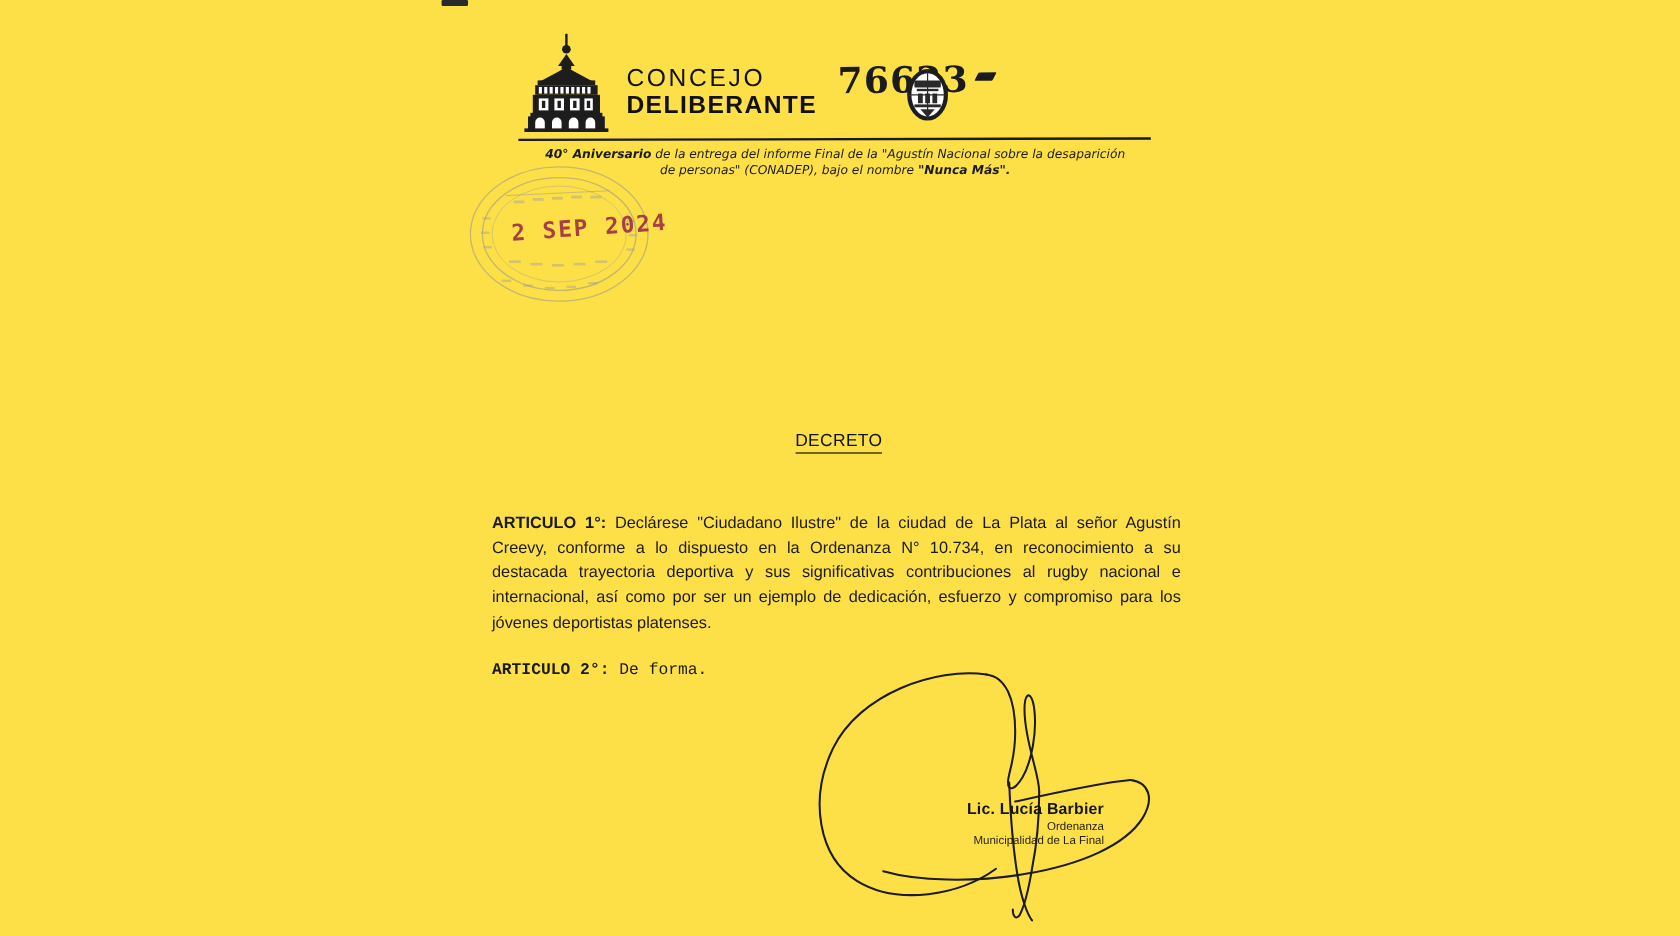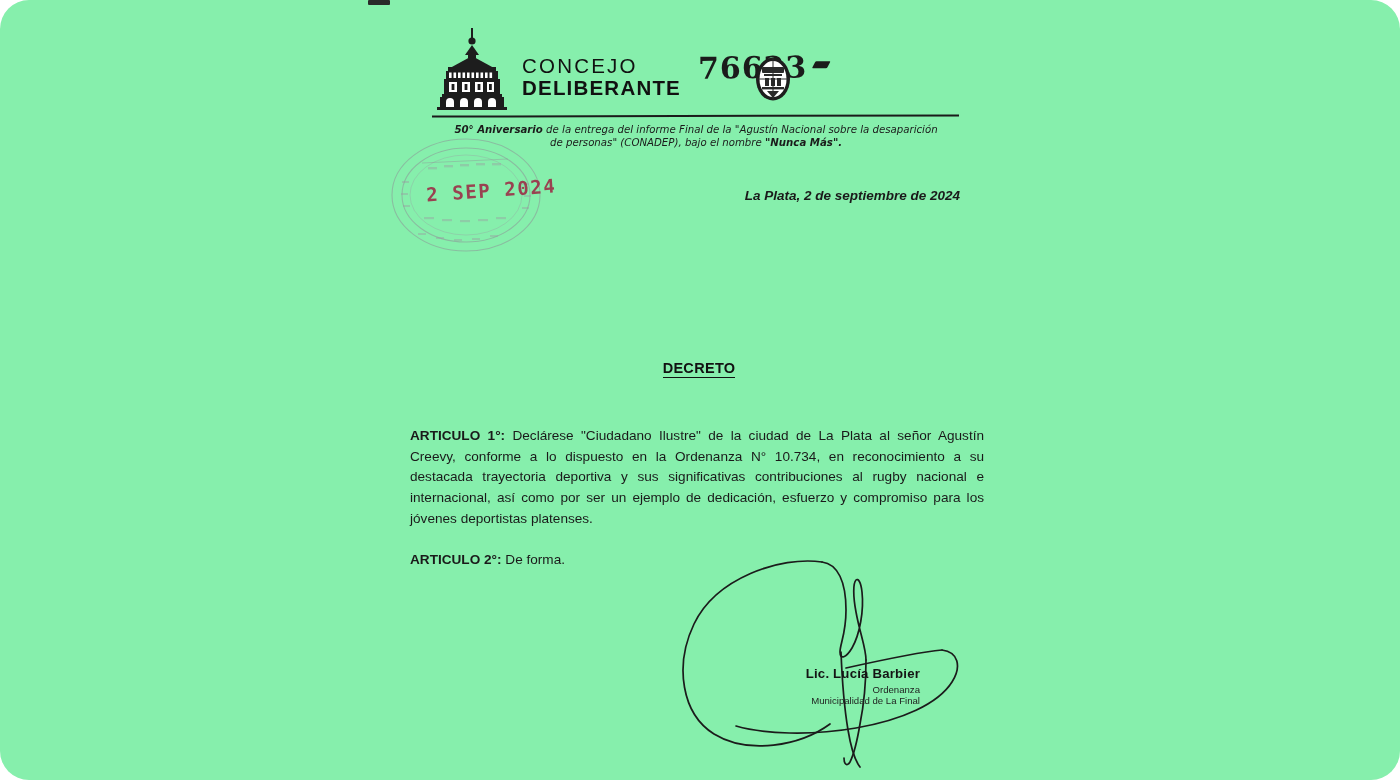--- a/index.html
+++ b/index.html
@@ -16,22 +16,21 @@
     font-family: "Liberation Sans", sans-serif;
     color: #1a1a1a;
     -webkit-font-smoothing: antialiased;
   }
 
   .page {
     position: absolute;
     left: 0; top: 0;
     width: 1400px;
     height: 780px;
-    background: #86efac;
-    border-radius: 29px;
+    background: #fde047;
   }
 
   
   .top-artifact {
     position: absolute;
     left: 368px;
     top: 0px;
     width: 22px;
     height: 5px;
     background: #2a2a2a;
@@ -196,40 +195,40 @@
     color: #1a1a1a;
   }
 
   .decreto-title {
     position: absolute;
     left: 414px;
     top: 360px;
     width: 570px;
     text-align: center;
     font-size: 14.5px;
-    font-weight: bold;
+    font-weight: normal;
     letter-spacing: 0.3px;
     color: #111;
   }
   .decreto-title span {
     border-bottom: 1.6px solid #111;
     padding-bottom: 1px;
   }
 
   .article {
     position: absolute;
     left: 410px;
     width: 574px;
     font-size: 13.6px;
     line-height: 1.52;
     color: #1a1a1a;
     text-align: justify;
   }
   .article.art1 { top: 426px; }
-  .article.art2 { top: 550px; }
+  .article.art2 { top: 550px; font-family: Liberation Mono, monospace; }
   .article .lead {
     font-weight: bold;
   }
 
   
   .signature-area {
     position: absolute;
     left: 670px;
     top: 548px;
     width: 300px;
@@ -343,21 +342,21 @@
         <line x1="2" y1="23" x2="36" y2="23"></line>
         <line x1="19" y1="2" x2="19" y2="44"></line>
       </g>
     </svg>
 
   </div>
 
   <div class="header-rule"></div>
 
   <div class="anniversary">
-    <b>50° Aniversario</b><span> de la entrega del informe Final de la "Agustín Nacional sobre la desaparición</span>
+    <b>40° Aniversario</b><span> de la entrega del informe Final de la "Agustín Nacional sobre la desaparición</span>
     <br>
     <span>de personas" (CONADEP), bajo el nombre </span><b>"Nunca Más".</b>
   </div>
 
   <div class="stamp">
     <svg width="156" height="115" viewBox="0 0 156 115">
       <g fill="none" stroke="#8d8d95" stroke-width="1.1" opacity="0.5">
         <ellipse cx="78" cy="58" rx="74" ry="56"></ellipse>
         <ellipse cx="78" cy="58" rx="64" ry="47"></ellipse>
       </g>
@@ -387,21 +386,20 @@
         <rect x="30" y="96" width="8" height="2"></rect>
         <rect x="48" y="100" width="8" height="2"></rect>
         <rect x="66" y="102" width="8" height="2"></rect>
         <rect x="84" y="101" width="8" height="2"></rect>
         <rect x="102" y="98" width="8" height="2"></rect>
       </g>
     </svg>
     <div class="stamp-date">2 SEP 2024</div>
   </div>
 
-  <div class="date-line">La Plata, 2 de septiembre de 2024</div>
 
 
   <div class="decreto-title"><span>DECRETO</span></div>
 
   <div class="article art1"><span class="lead">ARTICULO 1°:</span><span> Declárese "Ciudadano Ilustre" de la ciudad de La Plata al señor Agustín Creevy, conforme a lo dispuesto en la Ordenanza N° 10.734, en reconocimiento a su destacada trayectoria deportiva y sus significativas contribuciones al rugby nacional e internacional, así como por ser un ejemplo de dedicación, esfuerzo y compromiso para los jóvenes deportistas platenses.</span></div>
 
   <div class="article art2"><span class="lead">ARTICULO 2°:</span><span> De forma.</span></div>
 
   <div class="signature-area">
     <svg class="signature-svg" width="300" height="232" viewBox="0 0 300 232">

